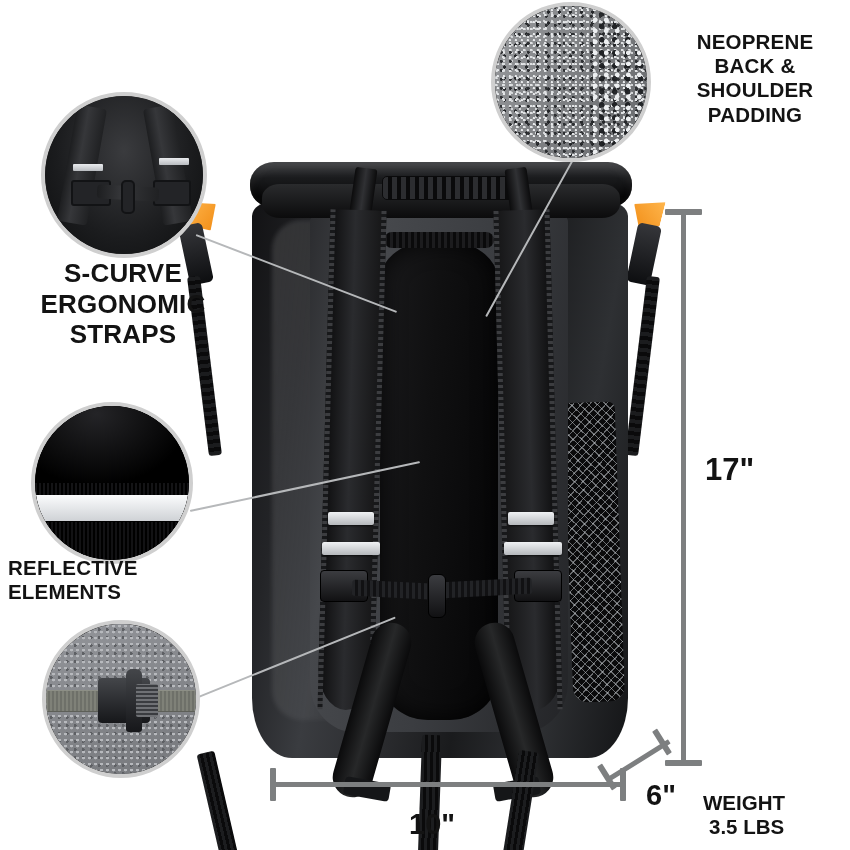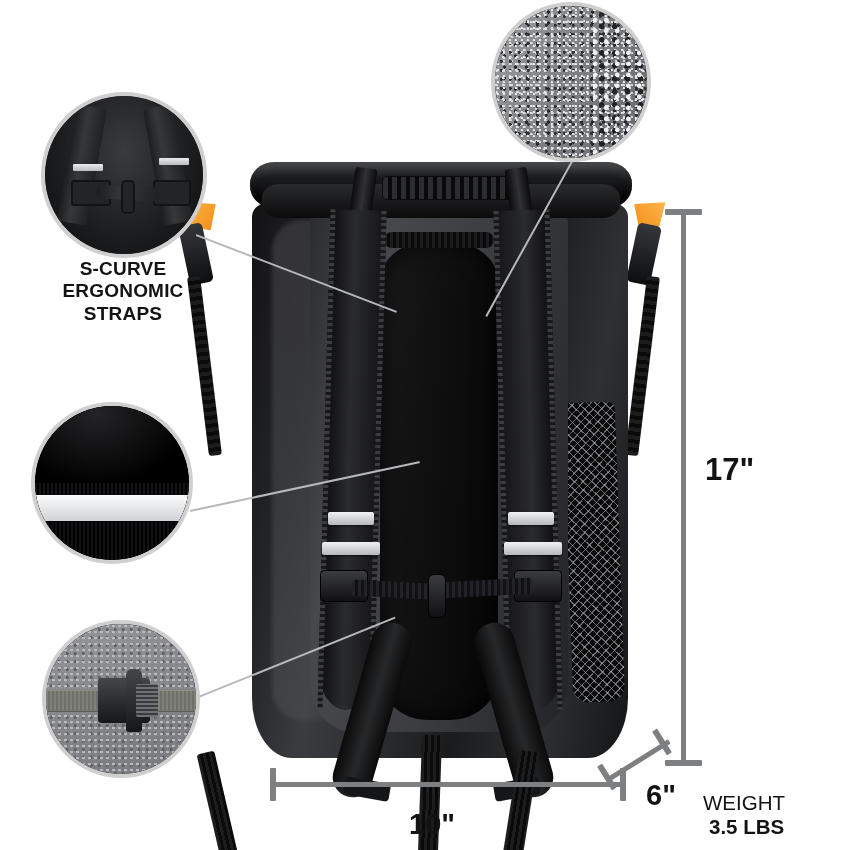--- a/index.html
+++ b/index.html
@@ -249,48 +249,52 @@
   <div class="leader" style="left:600px;top:110px;width:235px;transform:rotate(119deg);"></div>
   <div class="leader" style="left:196px;top:234px;width:215px;transform:rotate(21deg);"></div>
   <div class="leader" style="left:190px;top:510px;width:235px;transform:rotate(-12deg);"></div>
   <div class="leader" style="left:196px;top:697px;width:215px;transform:rotate(-22deg);"></div>
 
   <div class="callout" style="left:491px;top:2px;width:160px;height:160px;">
     <div class="inner">
         <div class="tex-neoprene"></div>
       </div>
   </div>
+  <div class="label" style="left:662px;top:30px;width:186px;font-size:20.5px;">NEOPRENE
+BACK &amp; SHOULDER
+PADDING</div>
 
   <div class="callout" style="left:41px;top:92px;width:166px;height:166px;">
     <div class="inner">
       <div class="tex-dark"></div>
       <div class="strapband" style="left:22px;top:10px;width:30px;height:118px;transform:rotate(10deg);"></div>
       <div class="strapband" style="left:108px;top:10px;width:30px;height:118px;transform:rotate(-10deg);"></div>
       <div class="refl" style="left:28px;top:68px;width:30px;height:7px;"></div>
       <div class="refl" style="left:114px;top:62px;width:30px;height:7px;"></div>
       <div class="buckle" style="left:26px;top:84px;width:36px;height:22px;"></div>
       <div class="buckle" style="left:108px;top:84px;width:34px;height:22px;"></div>
       <div class="strapband" style="left:52px;top:90px;width:62px;height:14px;transform:rotate(3deg);"></div>
       <div class="buckle" style="left:76px;top:84px;width:10px;height:30px;border-radius:5px;"></div>
     </div>
   </div>
-  <div class="label" style="left:8px;top:258px;width:230px;font-size:19px;">S-CURVE
+  <div class="label" style="left:8px;top:258px;width:230px;font-size:26px;">S-CURVE
 ERGONOMIC
 STRAPS</div>
 
   <div class="callout" style="left:31px;top:402px;width:162px;height:162px;">
     <div class="inner">
       <div class="refl-scene">
         <div class="top"></div>
           <div class="seam"></div>
         <div class="band"></div>
           <div class="bot"></div>
       </div>
     </div>
   </div>
+  <div class="label" style="left:0px;top:556px;width:240px;font-size:20.5px;text-align:left;padding-left:8px;box-sizing:border-box;">REFLECTIVE ELEMENTS</div>
 
   <div class="callout" style="left:42px;top:620px;width:158px;height:158px;">
     <div class="inner">
       <div class="chest-scene"></div>
       <div class="web" style="left:0;width:62px;"></div>
       <div class="web" style="left:96px;right:0;"></div>
       <div class="cbuckle" style="left:52px;top:36%;width:52px;height:30%;"></div>
       <div class="cbuckle" style="left:80px;top:30%;width:16px;height:42%;border-radius:6px 6px 3px 3px;"></div>
       <div class="refl" style="left:90px;top:40%;width:22px;height:22%;border-radius:2px;
                                   background:repeating-linear-gradient(0deg,#6f7175 0 2px,#3a3c40 2px 4px);"></div>
@@ -305,16 +309,16 @@
   <div class="dimline" style="left:272px;top:782px;width:352px;height:5px;"></div>
   <div class="dimcap" style="left:270px;top:768px;width:6px;height:33px;"></div>
   <div class="dimcap" style="left:620px;top:768px;width:6px;height:33px;"></div>
   <div class="dim-label" style="left:409px;top:808px;font-size:29px;">10"</div>
 
   <div class="dimline" style="left:610px;top:776px;width:70px;height:5px;transform:rotate(-32deg);transform-origin:0 50%;"></div>
   <div class="dimcap" style="left:604px;top:763px;width:6px;height:28px;transform:rotate(-32deg);"></div>
   <div class="dimcap" style="left:659px;top:728px;width:6px;height:28px;transform:rotate(-32deg);"></div>
   <div class="dim-label" style="left:646px;top:779px;font-size:29px;">6"</div>
 
-  <div class="dim-label" style="left:703px;top:791px;font-size:20.5px;font-weight:400;">WEIGHT</div>
+  <div class="dim-label" style="left:703px;top:791px;font-size:20.5px;font-weight:700;">WEIGHT</div>
   <div class="dim-label" style="left:709px;top:815px;font-size:20.5px;font-weight:700;">3.5 LBS</div>
 
 </div>
 
 </body></html>

